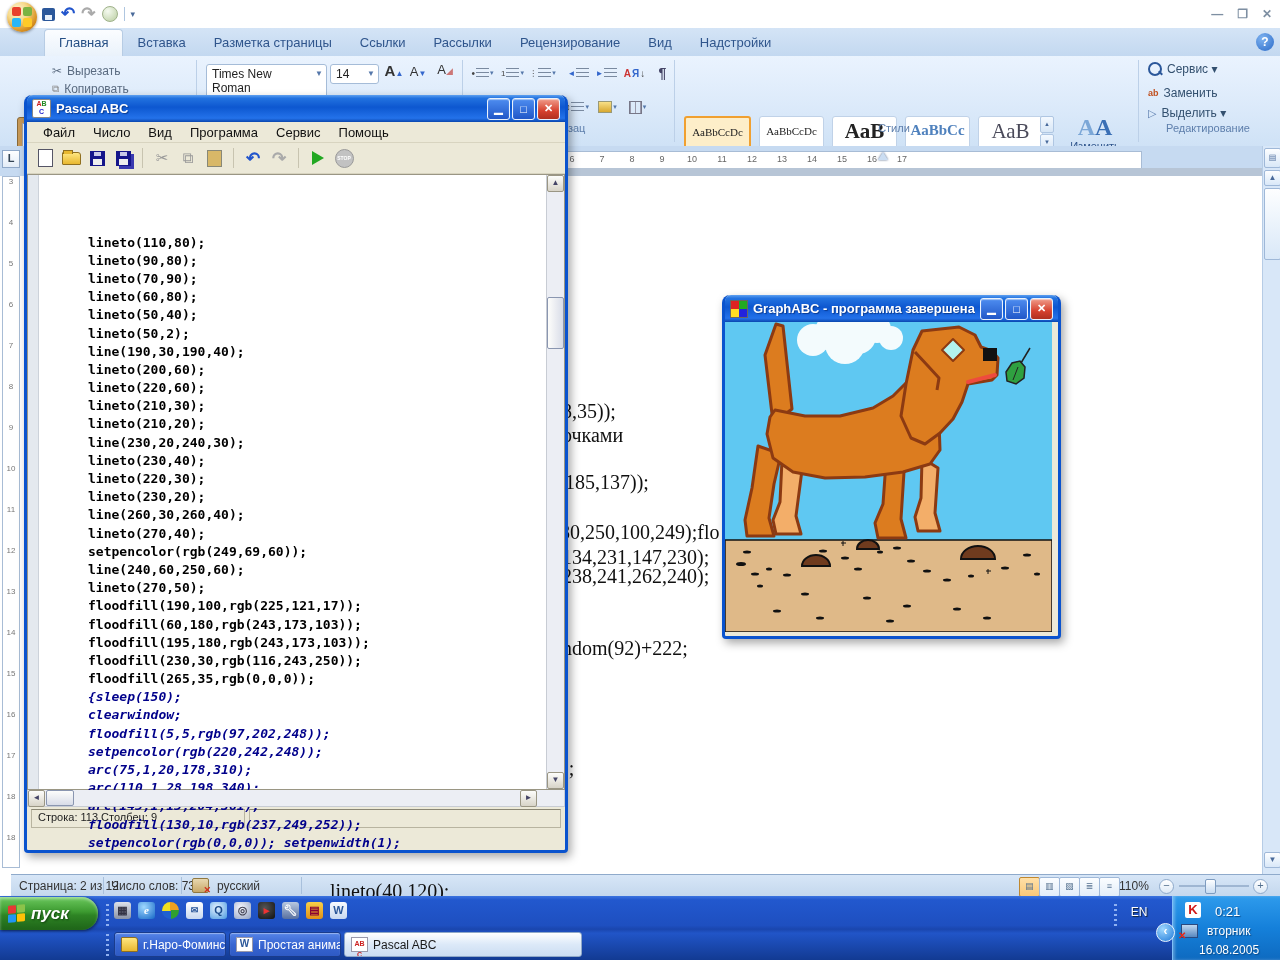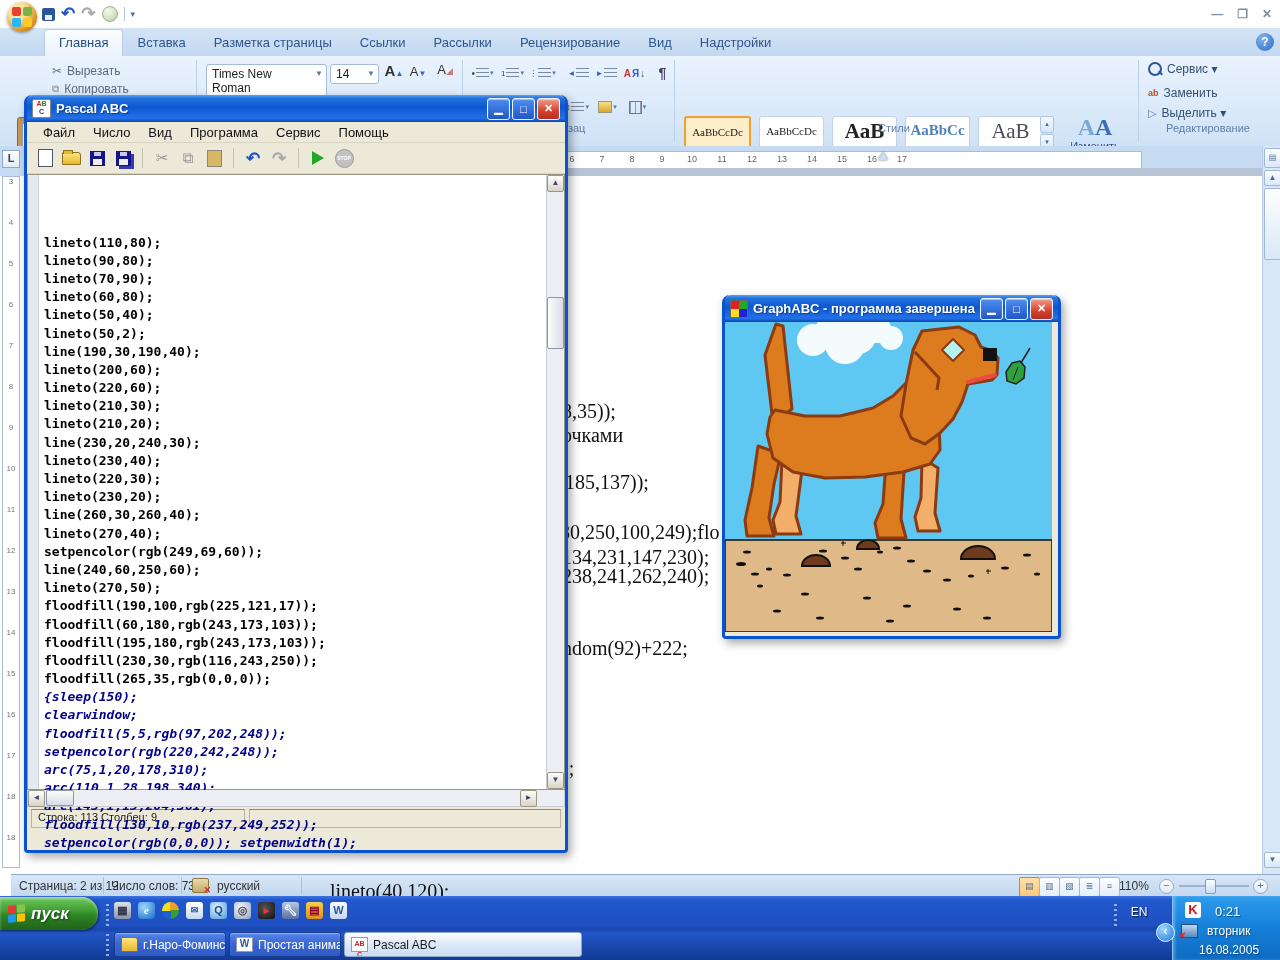--- a/index.html
+++ b/index.html
@@ -115,21 +115,21 @@
   .grey{color:#999;}
   .ic-undo{color:#2255CC;font-size:17px;font-weight:bold;}
   .ic-redo{color:#AAA;font-size:17px;font-weight:bold;}
   .ic-run{width:0;height:0;border-top:7px solid transparent;border-bottom:7px solid transparent;border-left:12px solid #22A822;}
   .ic-stop{width:17px;height:17px;border-radius:50%;background:#C2C2C2;border:1px solid #9A9A9A;color:#FFF;font-size:5px;font-weight:bold;text-align:center;line-height:17px;}
   #p-tabbar{height:22px;background:#ECE9D8;display:flex;align-items:flex-end;padding-left:6px;}
   #p-tab{background:#F8F6EE;border:1px solid #9A9684;border-bottom:none;border-radius:3px 3px 0 0;font-size:11px;padding:3px 10px 2px;color:#111;white-space:nowrap;}
   #p-editwrap{position:relative;height:616px;background:#FFF;border:1px solid #9A9684;box-sizing:border-box;}
   #p-gutter{position:absolute;left:0;top:0;bottom:0;width:10px;background:#E4E9EF;border-right:1px solid #CCD2DA;}
   #p-code{position:absolute;left:16px;top:4px;font:600 13px/18.2px "DejaVu Sans Mono",monospace;color:#000;white-space:pre;}
-  .cline{height:18.2px;}
+  .cline{height:18.2px;margin-left:44px;}
   .cline.comment{color:#00008B;font-style:italic;}
   #p-vscroll{position:absolute;right:0;top:0;bottom:0;width:17px;background:#ECEEF4;border-left:1px solid #C8CCD4;}
   .pscr-btn{position:absolute;width:15px;height:15px;left:0;background:linear-gradient(#FDFDFB,#D8D4C8);border:1px solid #9A9684;border-radius:2px;font-size:8px;color:#446;text-align:center;line-height:14px;}
   #p-vthumb{position:absolute;left:0;top:122px;width:15px;height:50px;background:linear-gradient(90deg,#FDFDFB,#D8DCE8);border:1px solid #8A96B0;border-radius:2px;}
   #p-hscroll{position:relative;height:16px;background:#ECEEF4;border:1px solid #C8CCD4;border-top:none;}
   #p-hthumb{position:absolute;left:18px;top:0px;width:26px;height:14px;background:linear-gradient(#FDFDFB,#D8DCE8);border:1px solid #8A96B0;border-radius:2px;}
   #p-status{height:19px;display:flex;gap:4px;padding:2px 4px;background:#ECE9D8;font-size:11px;color:#222;}
   .p-panel{border:1px solid #B8B4A0;border-top-color:#8A8674;background:#ECE9D8;padding:1px 6px;}
   
   #graph-win{left:722px;top:295px;width:333px;height:341px;z-index:12;}

